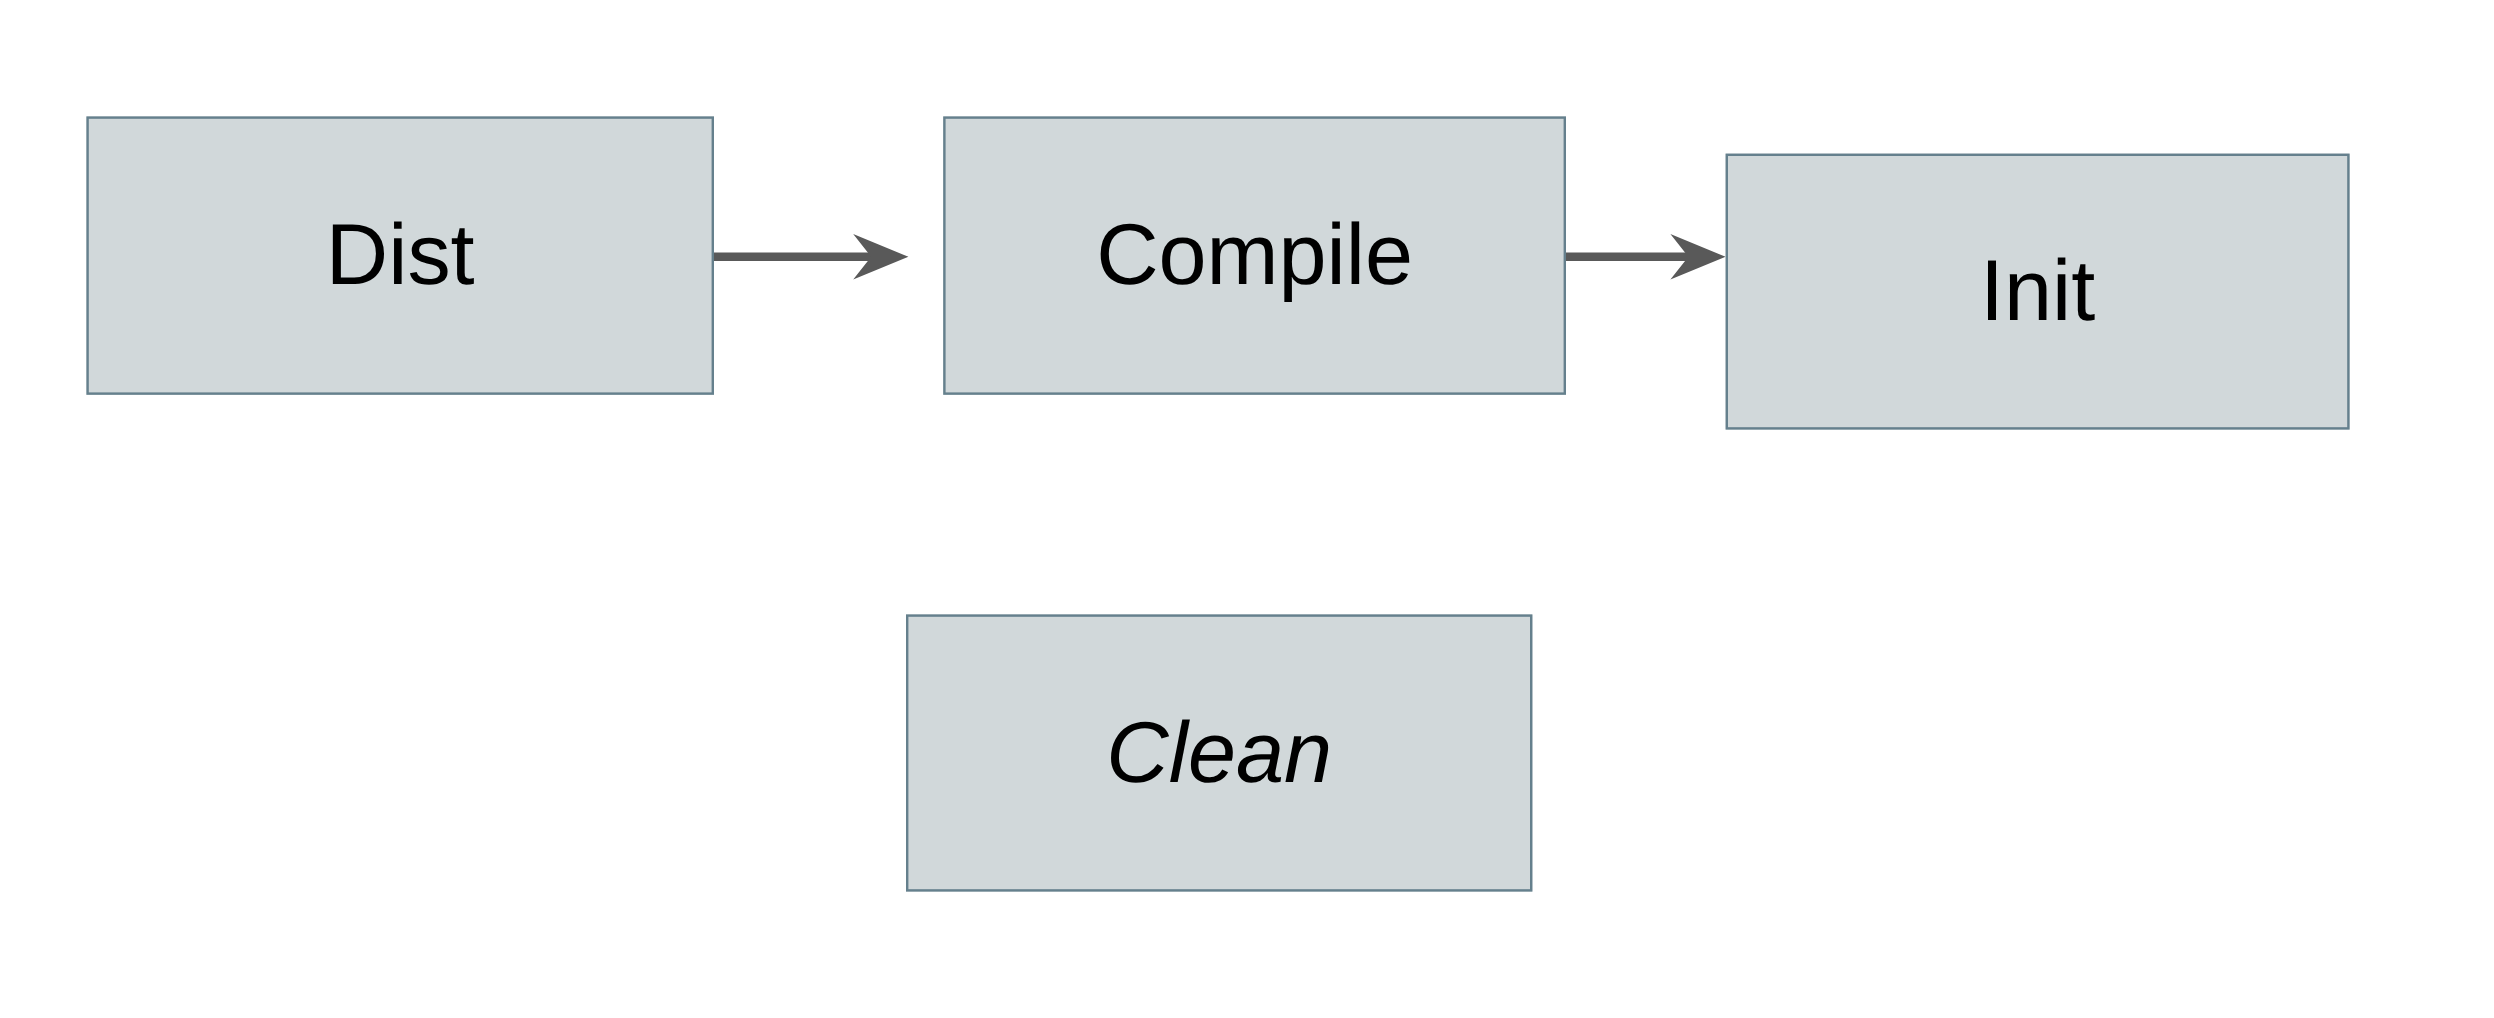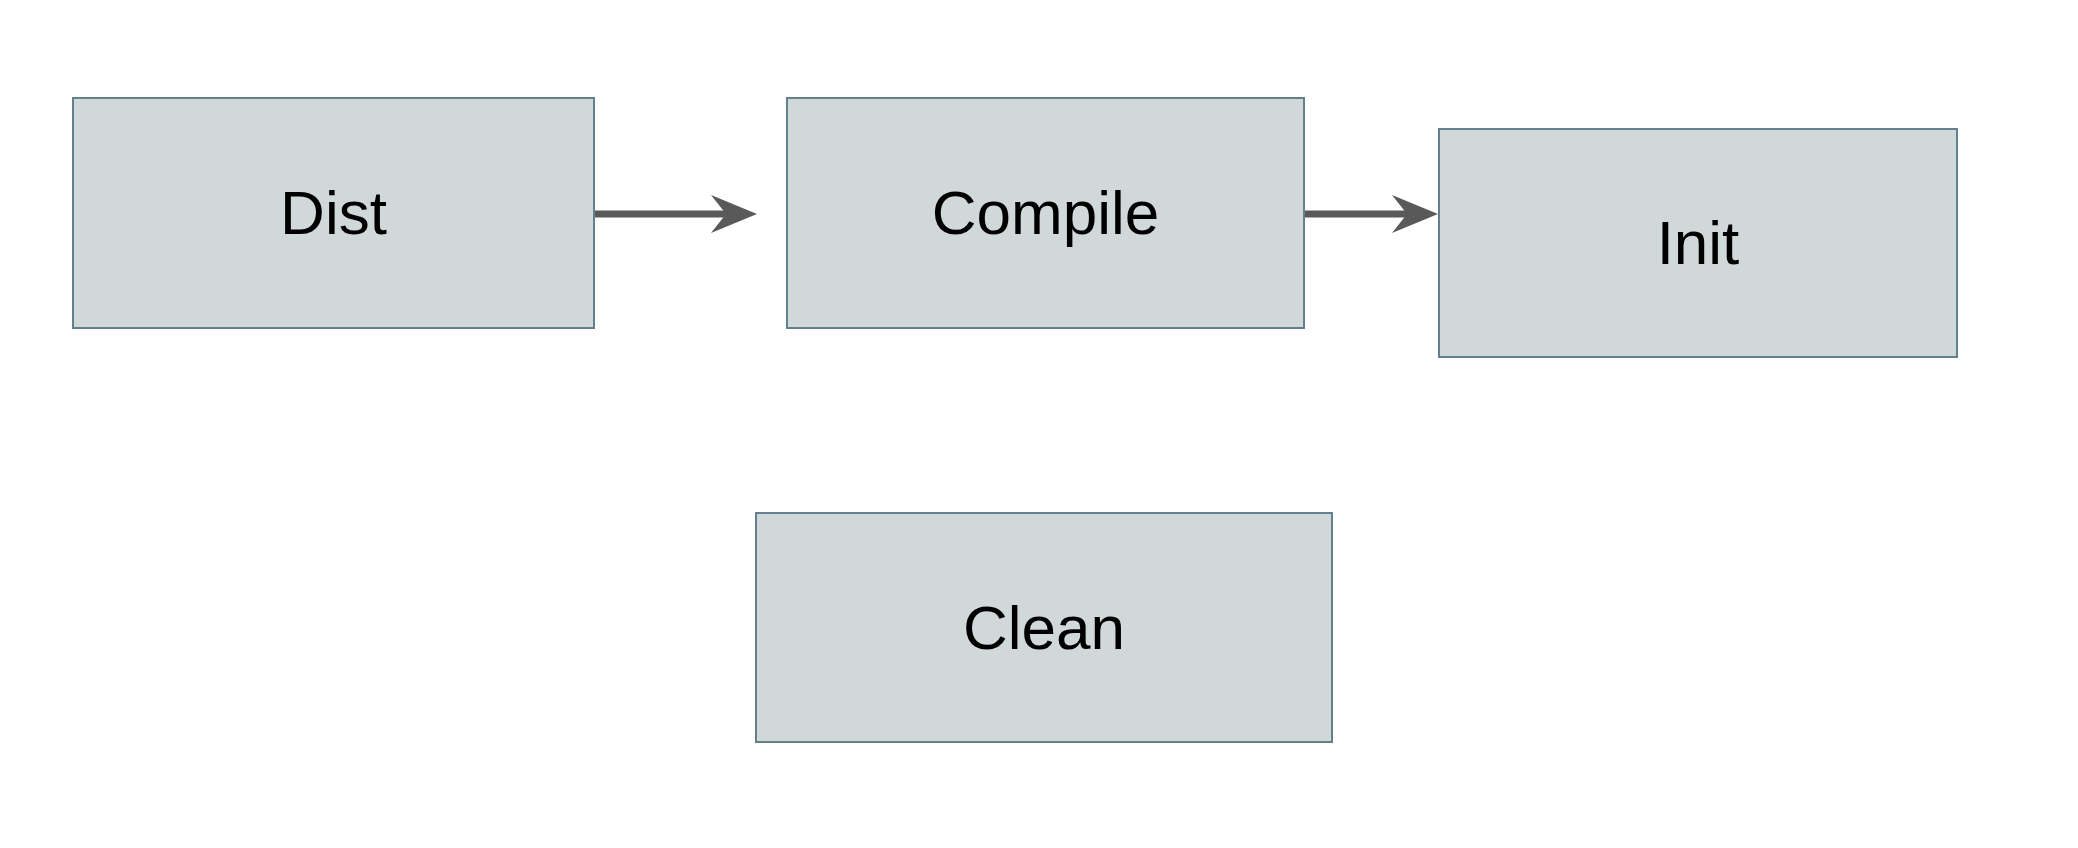--- a/index.html
+++ b/index.html
@@ -23,30 +23,30 @@
   }
   .node {
     position: absolute;
     background: var(--node-fill);
     border: 2px solid var(--node-border);
     display: flex;
     align-items: center;
     justify-content: center;
   }
   .node .label {
-    font-size: 62px;
+    font-size: 72px;
     font-weight: 400;
     color: var(--text);
     line-height: 1;
     white-space: nowrap;
   }
   .node-dist    { left: 72px;   top: 97px;  width: 523px; height: 232px; }
   .node-compile { left: 758px;  top: 97px;  width: 519px; height: 232px; margin-left: 28px; }
   .node-init    { left: 1438px; top: 98px;  width: 520px; height: 230px; margin-top: 30px; }
-  .node-clean   { left: 755px;  top: 512px; width: 578px; height: 231px; }
+  .node-clean   { left: 755px;  top: 512px; width: 522px; height: 231px; font-style: italic; }
   svg.connectors {
     position: absolute;
     left: 0; top: 0;
     width: 2078px;
     height: 848px;
     pointer-events: none;
   }
   svg.connectors g { pointer-events: all; }
   .connector-shaft {
     stroke: var(--arrow);

